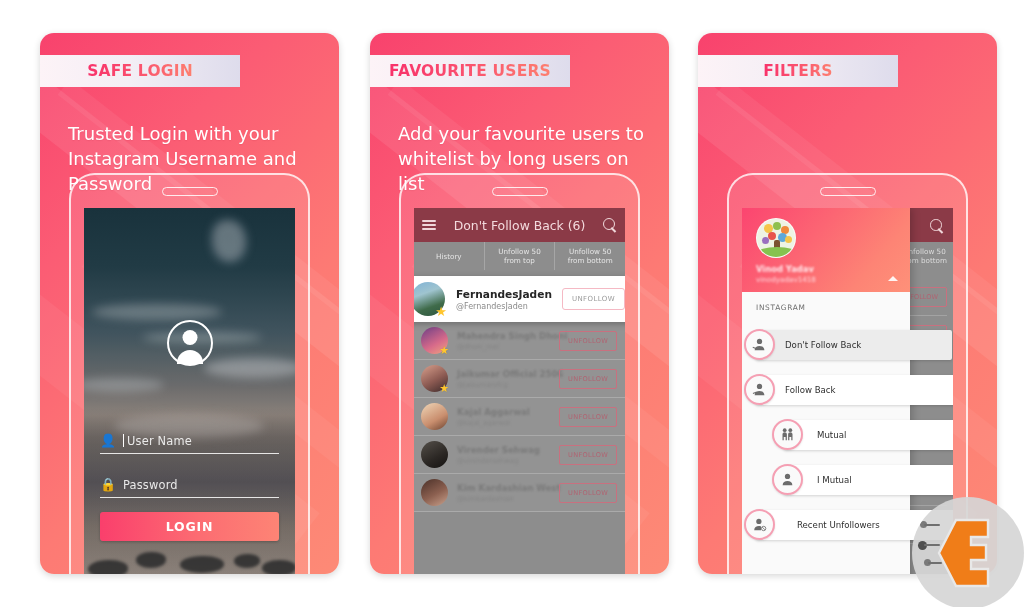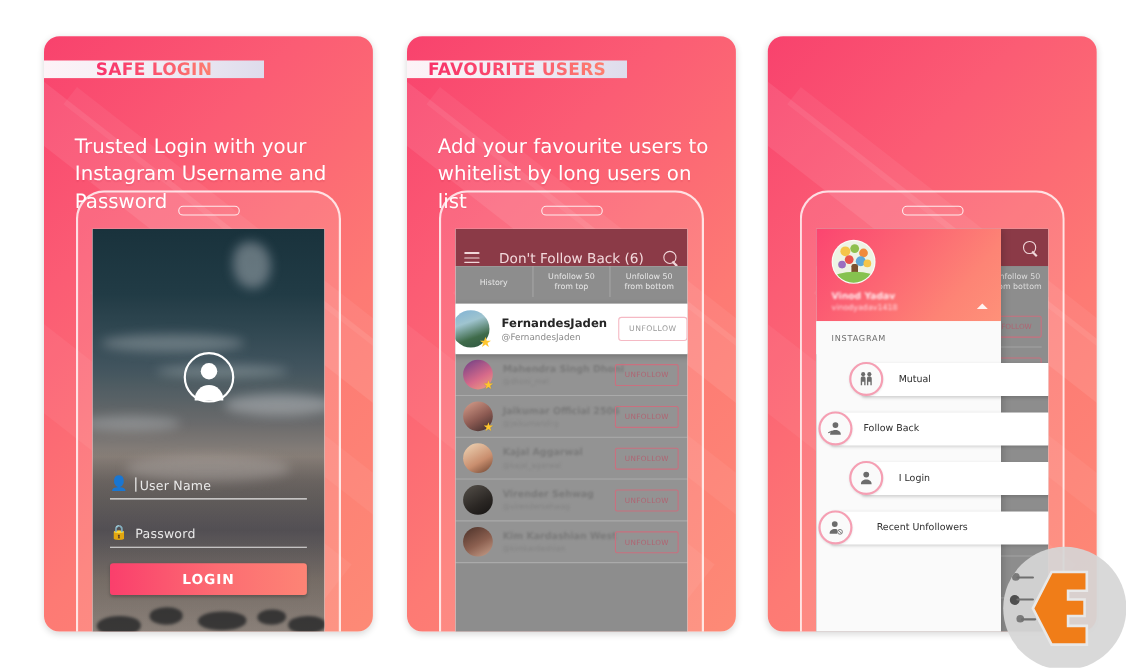--- a/index.html
+++ b/index.html
@@ -35,21 +35,21 @@
     transform-origin: 0 0;
   }
   .sheen i.a { width: 520px; height: 46px; left: -40px; top: 10px; }
   .sheen i.b { width: 520px; height: 20px; left: 30px; top: 46px; background: rgba(255,255,255,0.06); }
   .sheen i.c { width: 520px; height: 64px; left: -130px; top: 160px; background: rgba(255,255,255,0.05); }
   .sheen i.d { width: 520px; height: 30px; left: 60px; top: 210px; background: rgba(255,255,255,0.05); }
 
   
   .banner {
     position: absolute; left: 0; top: 22px;
-    width: 200px; height: 16px;
+    width: 200px; height: 32px;
     background: linear-gradient(90deg,#fdf3f7 0%,#f3eef5 45%,#dedcec 100%);
     display: flex; align-items: center; justify-content: center;
   }
   .banner span {
     font-weight: bold;
     font-size: 15.5px;
     letter-spacing: 0.2px;
     background: linear-gradient(90deg,#f8326a 0%,#fa4f6e 45%,#fd7f6f 100%);
     -webkit-background-clip: text;
     background-clip: text;
@@ -147,21 +147,21 @@
     background: linear-gradient(90deg,#fa3f6c 0%,#fc6c72 55%,#fd8475 100%);
     color: #fff; font-weight: bold; font-size: 12.5px; letter-spacing: .8px;
     display:flex; align-items:center; justify-content:center;
     box-shadow: 0 1px 3px rgba(0,0,0,0.25);
   }
 
   
   .appbar {
     position:absolute; left:0; right:0; top:0; height:34px;
     background:#8b3a47;
-    display:flex; align-items:flex-end; padding: 0 8px;
+    display:flex; align-items:center; padding: 0 8px;
   }
   .appbar .burger { width:14px; }
   .appbar .burger b { display:block; height:1.6px; background:#f0d7da; margin:2.6px 0; border-radius:1px; }
   .appbar .title {
     flex:1; text-align:center; color:#f3dadd; font-size:12.4px; font-weight:500;
   }
   .appbar .mag { width:14px; height:14px; position:relative; }
   .appbar .mag::before {
     content:""; position:absolute; left:0; top:0; width:10px; height:10px;
     border:1.6px solid #f0d7da; border-radius:50%;
@@ -459,20 +459,23 @@
   </div>
 
   <div class="card c3">
     <div class="sheen">
         <i class="a"></i>
         <i class="b"></i>
         <i class="c"></i>
         <i class="d"></i>
       </div>
 
+    <div class="banner">
+      <span>FILTERS</span>
+    </div>
 
     <div class="phone">
       <div class="speaker"></div>
       <div class="screen">
 
         <div class="bg-app">
           <div class="abar"></div>
           <div class="mag2"></div>
           <div class="atabs">
             <div class="t">Unfollow 50<br>from bottom</div>
@@ -505,55 +508,66 @@
             </div>
             <div class="dn">Vinod Yadav</div>
             <div class="dh">vinodyadav1418</div>
             <div class="caretup"></div>
           </div>
 
           <div class="sect">INSTAGRAM</div>
 
           <div class="menu">
 
+            <div class="mitem sel">
+              <div class="bar" style="left:14px; width:196px;"></div>
+              <div class="circ" style="margin-left:2px;">
+                <svg class="ic" width="15" height="15" viewBox="0 0 24 24" fill="#6c6c6c">
+                  <circle cx="12" cy="7" r="4.2"></circle>
+                    <path d="M4.2 21c0-4.3 3.5-6.6 7.8-6.6s7.8 2.3 7.8 6.6z"></path>
+                  <path d="M1.5 15.5l6 2.4-.6 1.6-6-2.4z"></path>
+                </svg>
+              </div>
+              <div class="lbl" style="margin-left:10px;">Don't Follow Back</div>
+            </div>
+
+            <div class="mitem">
+              <div class="bar" style="left:14px; width:202px;"></div>
+              <div class="circ" style="margin-left:2px;">
+                <svg class="ic" width="15" height="15" viewBox="0 0 24 24" fill="#6c6c6c">
+                  <circle cx="12" cy="7" r="4.2"></circle>
+                    <path d="M4.2 21c0-4.3 3.5-6.6 7.8-6.6s7.8 2.3 7.8 6.6z"></path>
+                  <path d="M1.2 17.5l6-2.4.6 1.6-6 2.4z"></path>
+                </svg>
+              </div>
+              <div class="lbl" style="margin-left:10px;">Follow Back</div>
+            </div>
 
             <div class="mitem">
               <div class="bar" style="left:42px; width:206px;"></div>
               <div class="circ" style="margin-left:30px;">
                 <svg class="ic" width="15" height="15" viewBox="0 0 24 24" fill="#6c6c6c">
                   <circle cx="7.5" cy="5" r="3"></circle>
                     <path d="M4 21V11.5c0-2 1.6-3.3 3.5-3.3S11 9.5 11 11.5V21H9v-5H6v5z"></path>
                   <circle cx="16.5" cy="5" r="3"></circle>
                     <path d="M13 21V11.5c0-2 1.6-3.3 3.5-3.3S20 9.5 20 11.5V21h-2v-5h-3v5z"></path>
                 </svg>
               </div>
               <div class="lbl" style="margin-left:14px;">Mutual</div>
             </div>
 
             <div class="mitem">
-              <div class="bar" style="left:14px; width:202px;"></div>
-              <div class="circ" style="margin-left:2px;">
-                <svg class="ic" width="15" height="15" viewBox="0 0 24 24" fill="#6c6c6c">
-                  <circle cx="12" cy="7" r="4.2"></circle>
-                    <path d="M4.2 21c0-4.3 3.5-6.6 7.8-6.6s7.8 2.3 7.8 6.6z"></path>
-                  <path d="M1.2 17.5l6-2.4.6 1.6-6 2.4z"></path>
-                </svg>
-              </div>
-              <div class="lbl" style="margin-left:10px;">Follow Back</div>
-            </div>
-
-            <div class="mitem">
               <div class="bar" style="left:42px; width:198px;"></div>
               <div class="circ" style="margin-left:30px;">
                 <svg class="ic" width="15" height="15" viewBox="0 0 24 24" fill="#6c6c6c">
                   <circle cx="12" cy="7" r="4.2"></circle>
                     <path d="M4.2 21c0-4.3 3.5-6.6 7.8-6.6s7.8 2.3 7.8 6.6z"></path>
                 </svg>
               </div>
-              <div class="lbl" style="margin-left:14px;">I Login</div>
+              <div class="lbl" style="margin-left:14px;">I Mutual</div>
             </div>
 
             <div class="mitem">
               <div class="bar" style="left:14px; width:210px;"></div>
               <div class="circ" style="margin-left:2px;">
                 <svg class="ic" width="15" height="15" viewBox="0 0 24 24" fill="#6c6c6c">
                   <circle cx="11" cy="7" r="4.2"></circle>
                     <path d="M3.5 21c0-4.3 3.4-6.6 7.5-6.6 1.3 0 2.5.2 3.5.6V21z"></path>
                   <circle cx="18.6" cy="18.4" r="3.5" fill="none" stroke="#6c6c6c" stroke-width="1.3"></circle>
                   <path d="M16.4 16.2l4.4 4.4" stroke="#6c6c6c" stroke-width="1.3"></path>

